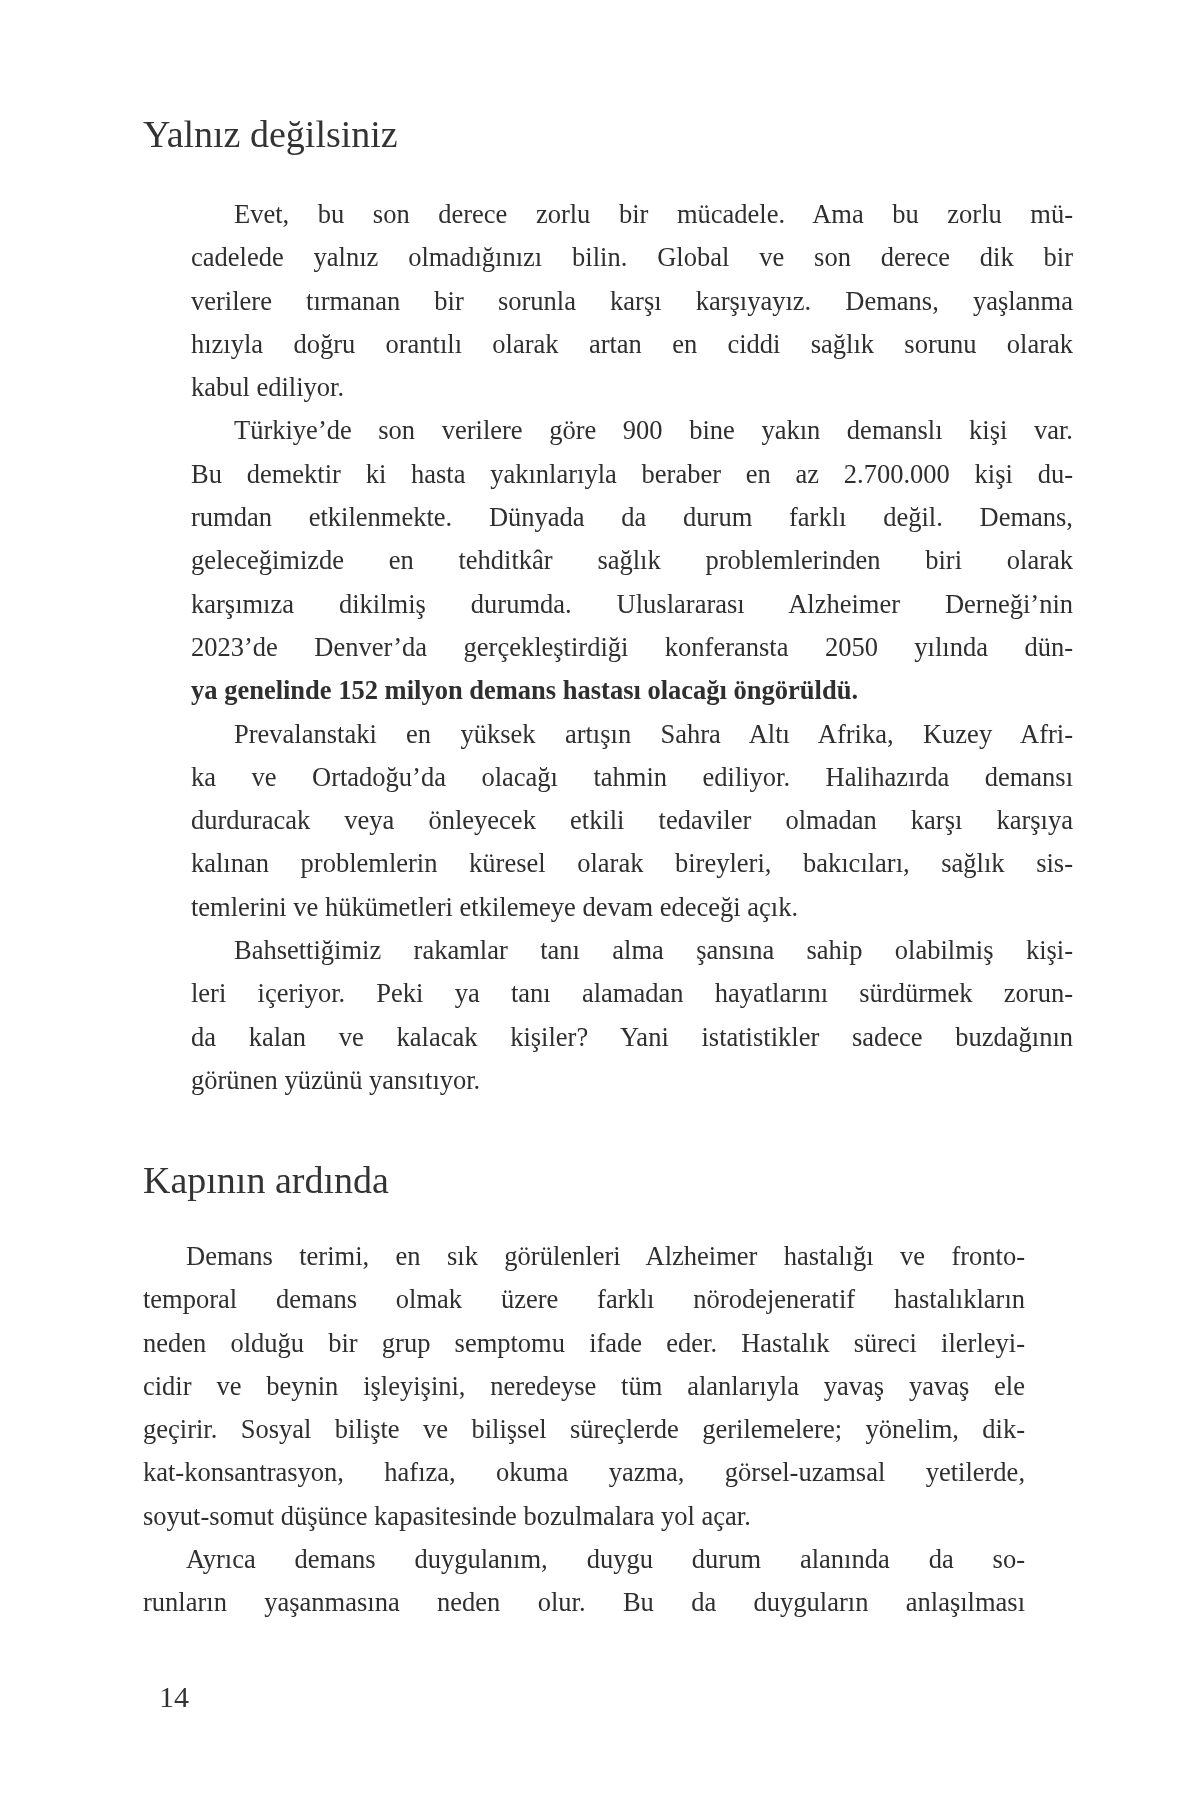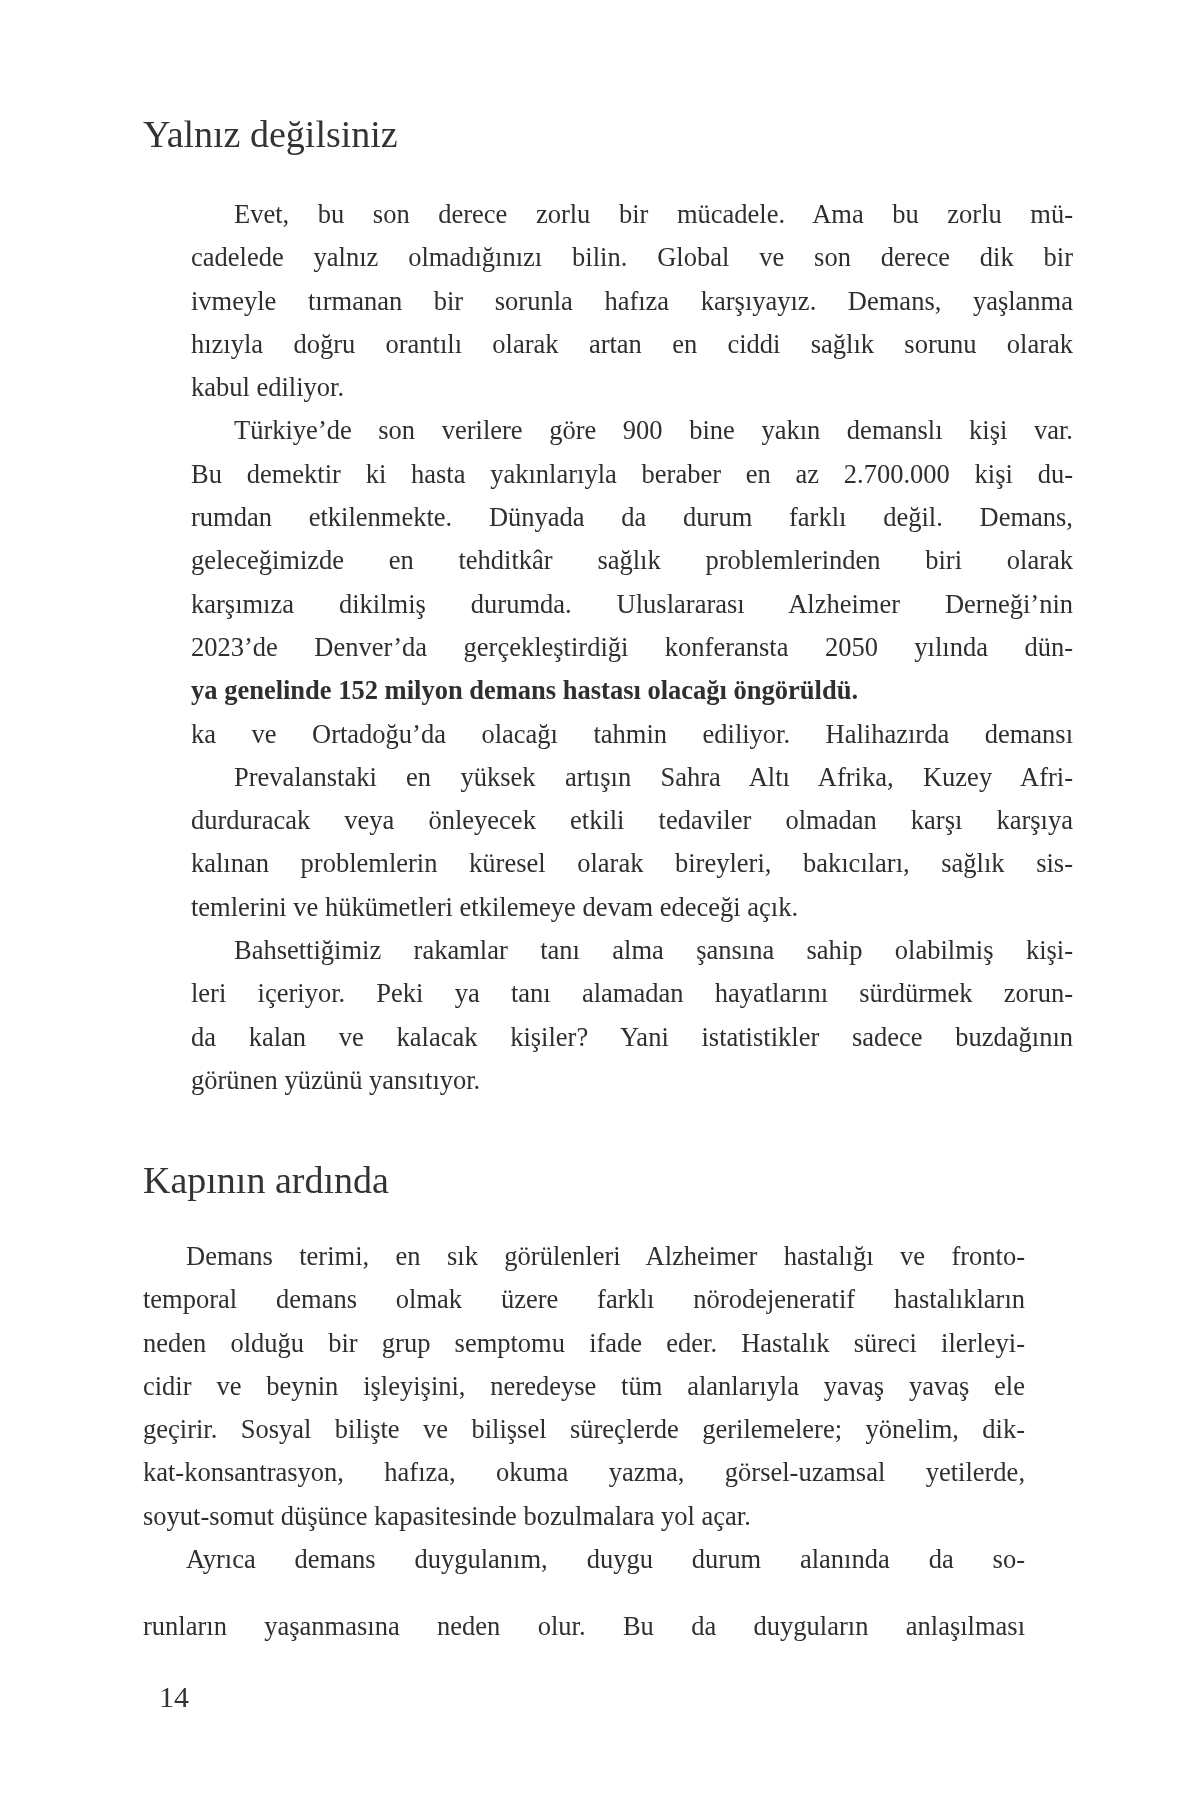--- a/index.html
+++ b/index.html
@@ -69,49 +69,49 @@
 </head>
 <body>
 
 <div class="page">
 
   <h2 class="heading h1">Yalnız değilsiniz</h2>
 
   <div class="block block1" id="block-0">
       <div class="line indent" style="white-space: normal;">Evet, bu son derece zorlu bir mücadele.  Ama bu zorlu mü-</div>
       <div class="line" style="white-space: normal;">cadelede yalnız olmadığınızı bilin. Global ve son derece dik bir</div>
-      <div class="line" style="white-space: normal;">ivmeyle tırmanan bir sorunla hafıza karşıyayız. Demans, yaşlanma</div>
+      <div class="line" style="white-space: normal;">verilere tırmanan bir sorunla karşı karşıyayız. Demans, yaşlanma</div>
       <div class="line" style="white-space: normal;">hızıyla doğru orantılı olarak artan en ciddi sağlık sorunu olarak</div>
       <div class="line last" style="white-space: nowrap;">kabul ediliyor.</div>
       <div class="line indent" style="white-space: normal;">Türkiye’de son verilere göre 900 bine yakın demanslı kişi var.</div>
       <div class="line" style="white-space: normal;">Bu demektir ki hasta yakınlarıyla beraber en az 2.700.000 kişi du-</div>
       <div class="line" style="white-space: normal;">rumdan etkilenmekte. Dünyada da durum farklı değil. Demans,</div>
       <div class="line" style="white-space: normal;">geleceğimizde en tehditkâr sağlık problemlerinden biri olarak</div>
       <div class="line" style="white-space: normal;">karşımıza dikilmiş durumda. Uluslararası Alzheimer Derneği’nin</div>
       <div class="line" style="white-space: normal;">2023’de Denver’da gerçekleştirdiği konferansta 2050 yılında dün-</div>
       <div class="line last" style="white-space: nowrap; font-weight: bold;">ya genelinde 152 milyon demans hastası olacağı öngörüldü.</div>
+      <div class="line indent" style="white-space: normal;">Prevalanstaki en yüksek artışın Sahra Altı Afrika, Kuzey Afri-</div>
       <div class="line" style="white-space: normal;">ka ve Ortadoğu’da olacağı tahmin ediliyor. Halihazırda demansı</div>
-      <div class="line indent" style="white-space: normal;">Prevalanstaki en yüksek artışın Sahra Altı Afrika, Kuzey Afri-</div>
       <div class="line" style="white-space: normal;">durduracak veya önleyecek etkili tedaviler olmadan karşı karşıya</div>
       <div class="line" style="white-space: normal;">kalınan problemlerin küresel olarak bireyleri, bakıcıları, sağlık sis-</div>
       <div class="line last" style="white-space: nowrap;">temlerini ve hükümetleri etkilemeye devam edeceği açık.</div>
       <div class="line indent" style="white-space: normal;">Bahsettiğimiz rakamlar tanı alma şansına sahip olabilmiş kişi-</div>
       <div class="line" style="white-space: normal;">leri içeriyor. Peki ya tanı alamadan hayatlarını sürdürmek zorun-</div>
       <div class="line" style="white-space: normal;">da kalan ve kalacak kişiler? Yani istatistikler sadece buzdağının</div>
       <div class="line last" style="white-space: nowrap;">görünen yüzünü yansıtıyor.</div>
     </div>
 
   <h2 class="heading h2">Kapının ardında</h2>
 
   <div class="block block2" id="block-1">
       <div class="line indent" style="white-space: normal;">Demans terimi, en sık görülenleri Alzheimer hastalığı ve fronto-</div>
       <div class="line" style="white-space: normal;">temporal  demans olmak üzere farklı nörodejeneratif hastalıkların</div>
       <div class="line" style="white-space: normal;">neden olduğu bir grup semptomu ifade eder. Hastalık süreci ilerleyi-</div>
       <div class="line" style="white-space: normal;">cidir ve beynin işleyişini, neredeyse tüm alanlarıyla yavaş yavaş ele</div>
       <div class="line" style="white-space: normal;">geçirir. Sosyal bilişte ve bilişsel süreçlerde gerilemelere; yönelim, dik-</div>
       <div class="line" style="white-space: normal;">kat-konsantrasyon, hafıza, okuma yazma, görsel-uzamsal yetilerde,</div>
       <div class="line last" style="white-space: nowrap;">soyut-somut düşünce kapasitesinde bozulmalara yol açar.</div>
       <div class="line indent" style="white-space: normal;">Ayrıca demans duygulanım, duygu durum alanında da so-</div>
-      <div class="line" style="white-space: normal; margin-top: 24px;">runların yaşanmasına neden olur. Bu da duyguların anlaşılması</div>
+      <div class="line" style="white-space: normal;">runların yaşanmasına neden olur. Bu da duyguların anlaşılması</div>
     </div>
 
   <div class="page-number">14</div>
 </div>
 
 </body></html>

